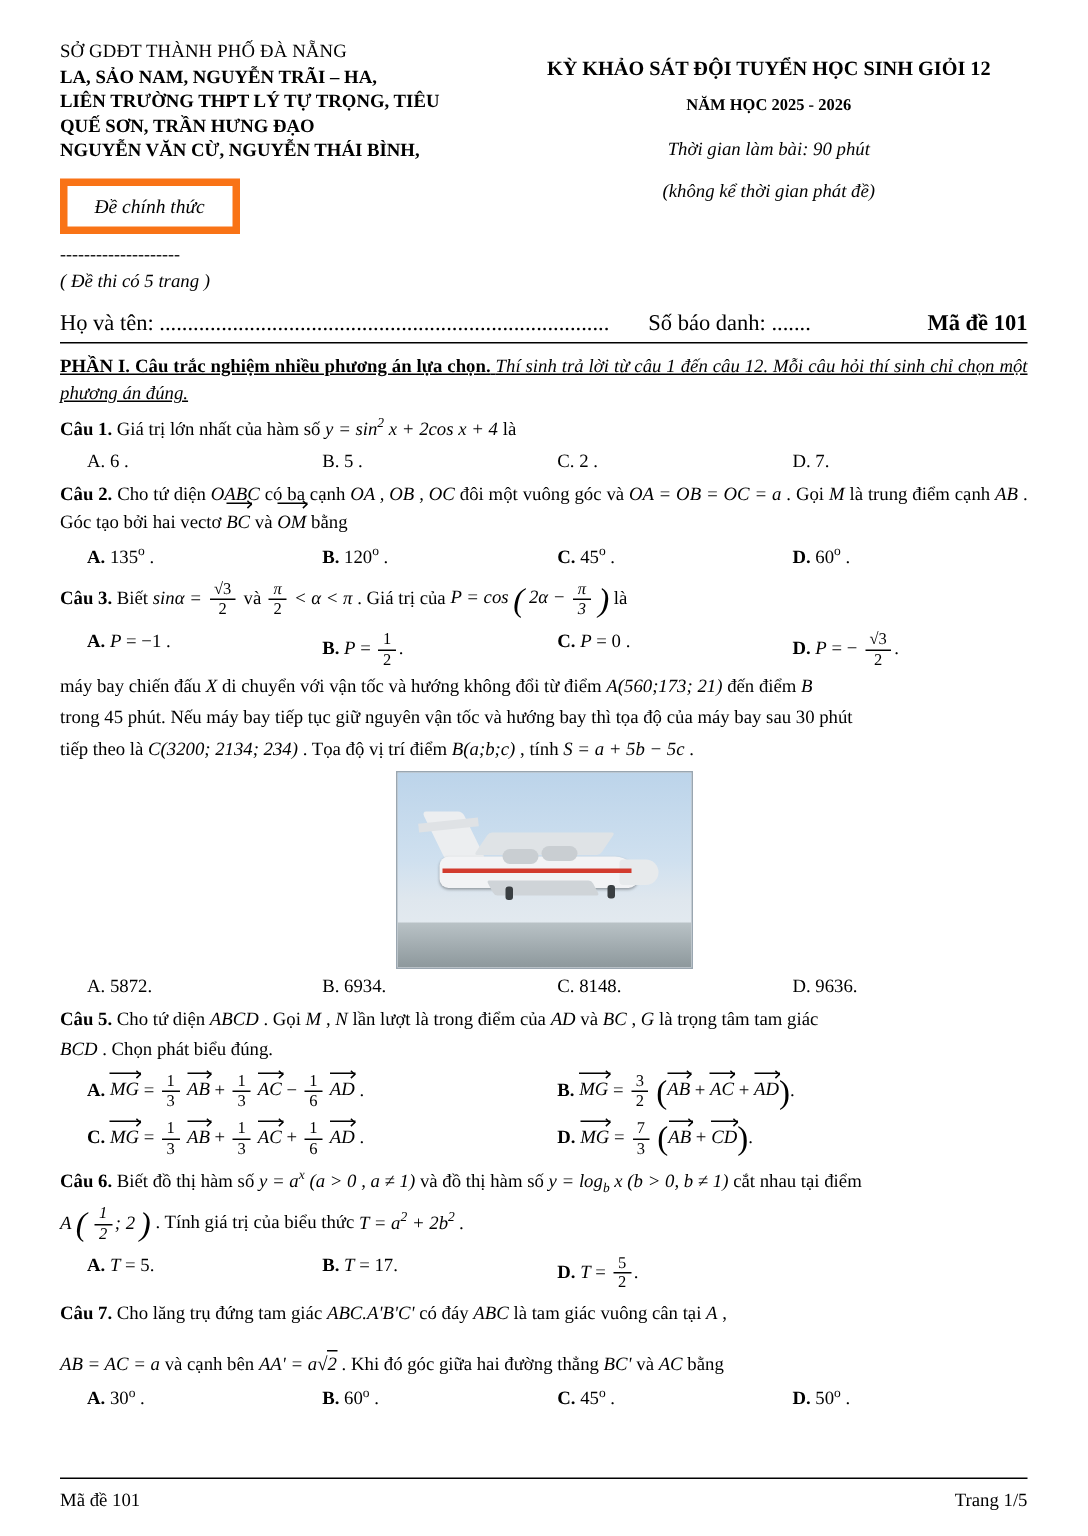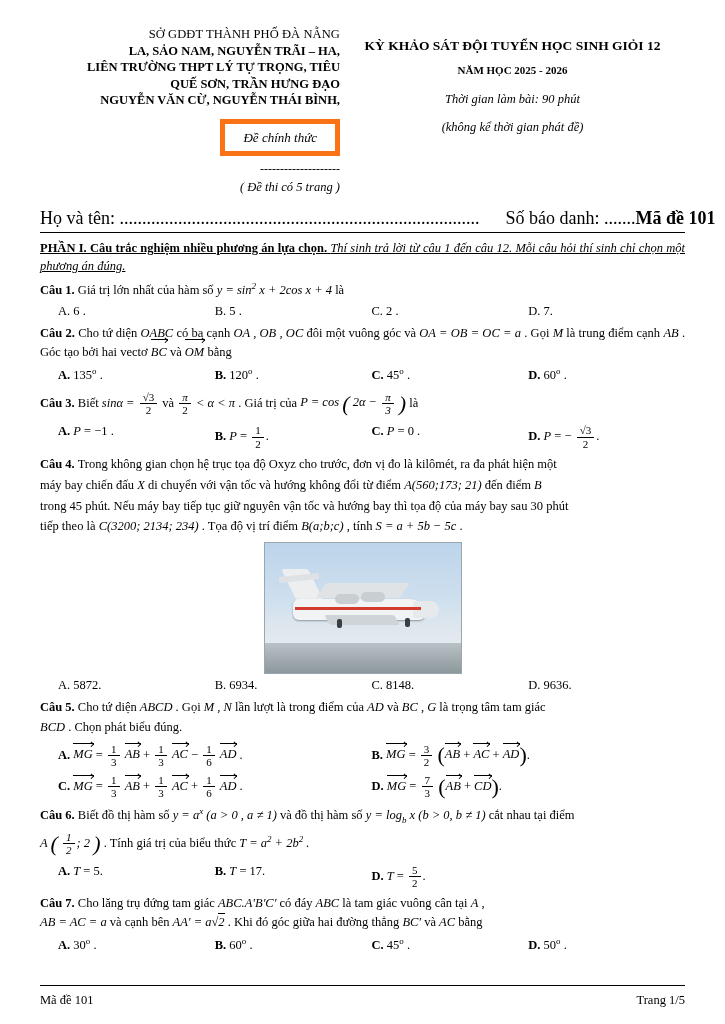--- a/index.html
+++ b/index.html
@@ -24,21 +24,21 @@
     position: relative;
   }
   
   .header {
     display: flex;
     flex-direction: row;
     align-items: flex-start;
   }
   .hdr-left {
     width: 300px;
-    text-align: right;
+    text-align: left;
     line-height: 1.32;
   }
   .hdr-right {
     flex: 1;
     text-align: center;
     line-height: 1.45;
     padding-top: 10px;
   }
   .b { font-weight: bold; }
   .hdr-left .l1 { letter-spacing: 0.1px; }
@@ -64,21 +64,21 @@
   .pages-note {
     font-style: italic;
     font-size: 12.5px;
     margin-top: 2px;
   }
   
   .nameline {
     margin-top: 12px;
     display: flex;
     align-items: baseline;
-    font-size: 18px;
+    font-size: 15px;
   }
   .nameline .n1 { white-space: nowrap; }
   .nameline .n2 { margin-left: 26px; white-space: nowrap; }
   .nameline .n3 { margin-left: auto; font-weight: bold; white-space: nowrap; }
   .hr {
     border: 0;
     border-top: 1px solid #000;
     margin: 3px 0 6px 0;
   }
   
@@ -333,24 +333,20 @@
   </div>
   <div class="ans-row" style="margin-top:8px">
     <div><b>A.</b> <i>P</i> = −1 .</div>
     <div><b>B.</b> <i>P</i> =
       <span class="frac"><span class="num">1</span><span class="den">2</span></span>.</div>
     <div><b>C.</b> <i>P</i> = 0 .</div>
     <div><b>D.</b> <i>P</i> = −
       <span class="frac"><span class="num">√3</span><span class="den">2</span></span>.</div>
   </div>
 
-  <div class="q">
-    <span class="b">Câu 4.</span>
-    <span>Trong không gian chọn hệ trục tọa độ Oxyz cho trước, đơn vị đo là kilômét, ra đa phát hiện một</span>
-  </div>
   <div class="q" style="margin-top:2px">
     <span>máy bay chiến đấu</span>
     <span class="ital">X</span>
     <span>di chuyển với vận tốc và hướng không đổi từ điểm</span>
     <span class="ital">A(560;173; 21)</span>
     <span>đến điểm</span>
     <span class="ital">B</span>
   </div>
   <div class="q" style="margin-top:2px">
     <span>trong 45 phút. Nếu máy bay tiếp tục giữ nguyên vận tốc và hướng bay thì tọa độ của máy bay sau 30 phút</span>
@@ -468,21 +464,21 @@
   <div class="q">
     <span class="b">Câu 7.</span>
     <span>Cho lăng trụ đứng tam giác</span>
     <span class="ital">ABC.A'B'C'</span>
     <span>có đáy</span>
     <span class="ital">ABC</span>
     <span>là tam giác vuông cân tại</span>
     <span class="ital">A</span>
     <span>,</span>
   </div>
-  <div class="q" style="margin-top:0">
+  <div class="q" style="margin-top:15px">
     <span class="ital">AB = AC = a</span>
     <span>và cạnh bên</span>
     <span class="ital">AA' = <i>a</i>√<span class="ovl">2</span></span>
     <span>. Khi đó góc giữa hai đường thẳng</span>
     <span class="ital">BC'</span>
     <span>và</span>
     <span class="ital">AC</span>
     <span>bằng</span>
   </div>
   <div class="ans-row">

